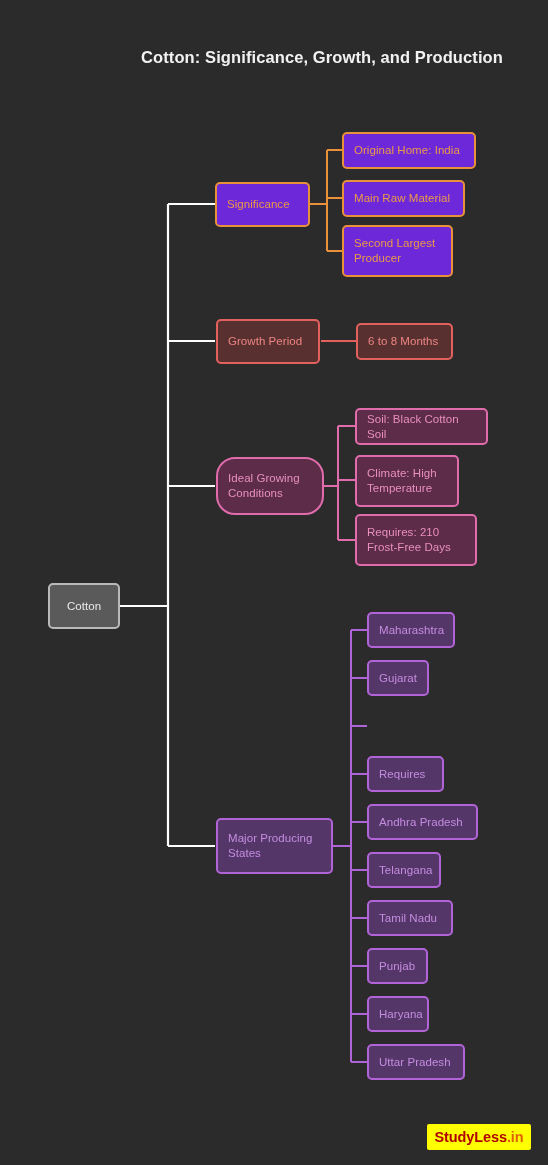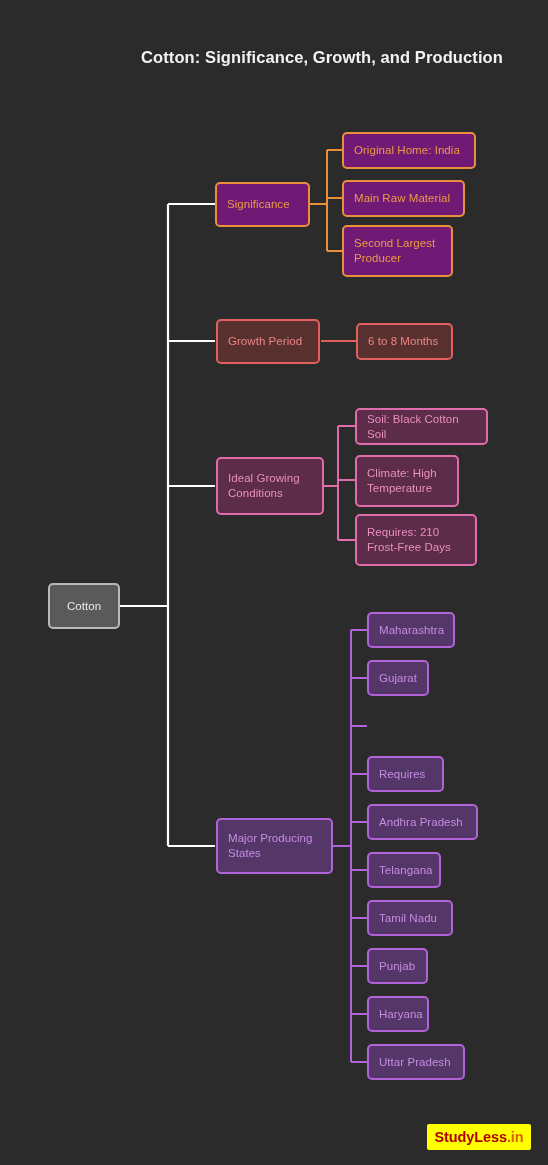--- a/index.html
+++ b/index.html
@@ -60,21 +60,21 @@
   
   .n-root {
     background: #5a5a5a;
     border-color: #b9b9b9;
     color: #e9e9e9;
     justify-content: center;
   }
 
   
   .n-orange {
-    background: #701a75;
+    background: #6d28d9;
     border-color: #e8913a;
     color: #eb9a46;
   }
 
   
   .n-red {
     background: #58302f;
     border-color: #e2605e;
     color: #ec8583;
   }
@@ -187,21 +187,21 @@
   </div>
 
   <div class="node n-red" style="left:216px; top:319px; width:104px; height:45px;">
     <span>Growth Period</span>
   </div>
 
   <div class="node n-red" style="left:356px; top:323px; width:97px; height:37px;">
     <span>6 to 8 Months</span>
   </div>
 
-  <div class="node n-pink" style="left:216px; top:457px; width:108px; height:58px;">
+  <div class="node n-pink" style="left:216px; top:457px; width:108px; height:58px;border-radius:19px;">
     <span>Ideal Growing Conditions</span>
   </div>
 
   <div class="node n-pink" style="left:355px; top:408px; width:133px; height:37px;">
     <span>Soil: Black Cotton Soil</span>
   </div>
 
   <div class="node n-pink" style="left:355px; top:455px; width:104px; height:52px;">
     <span>Climate: High Temperature</span>
   </div>

